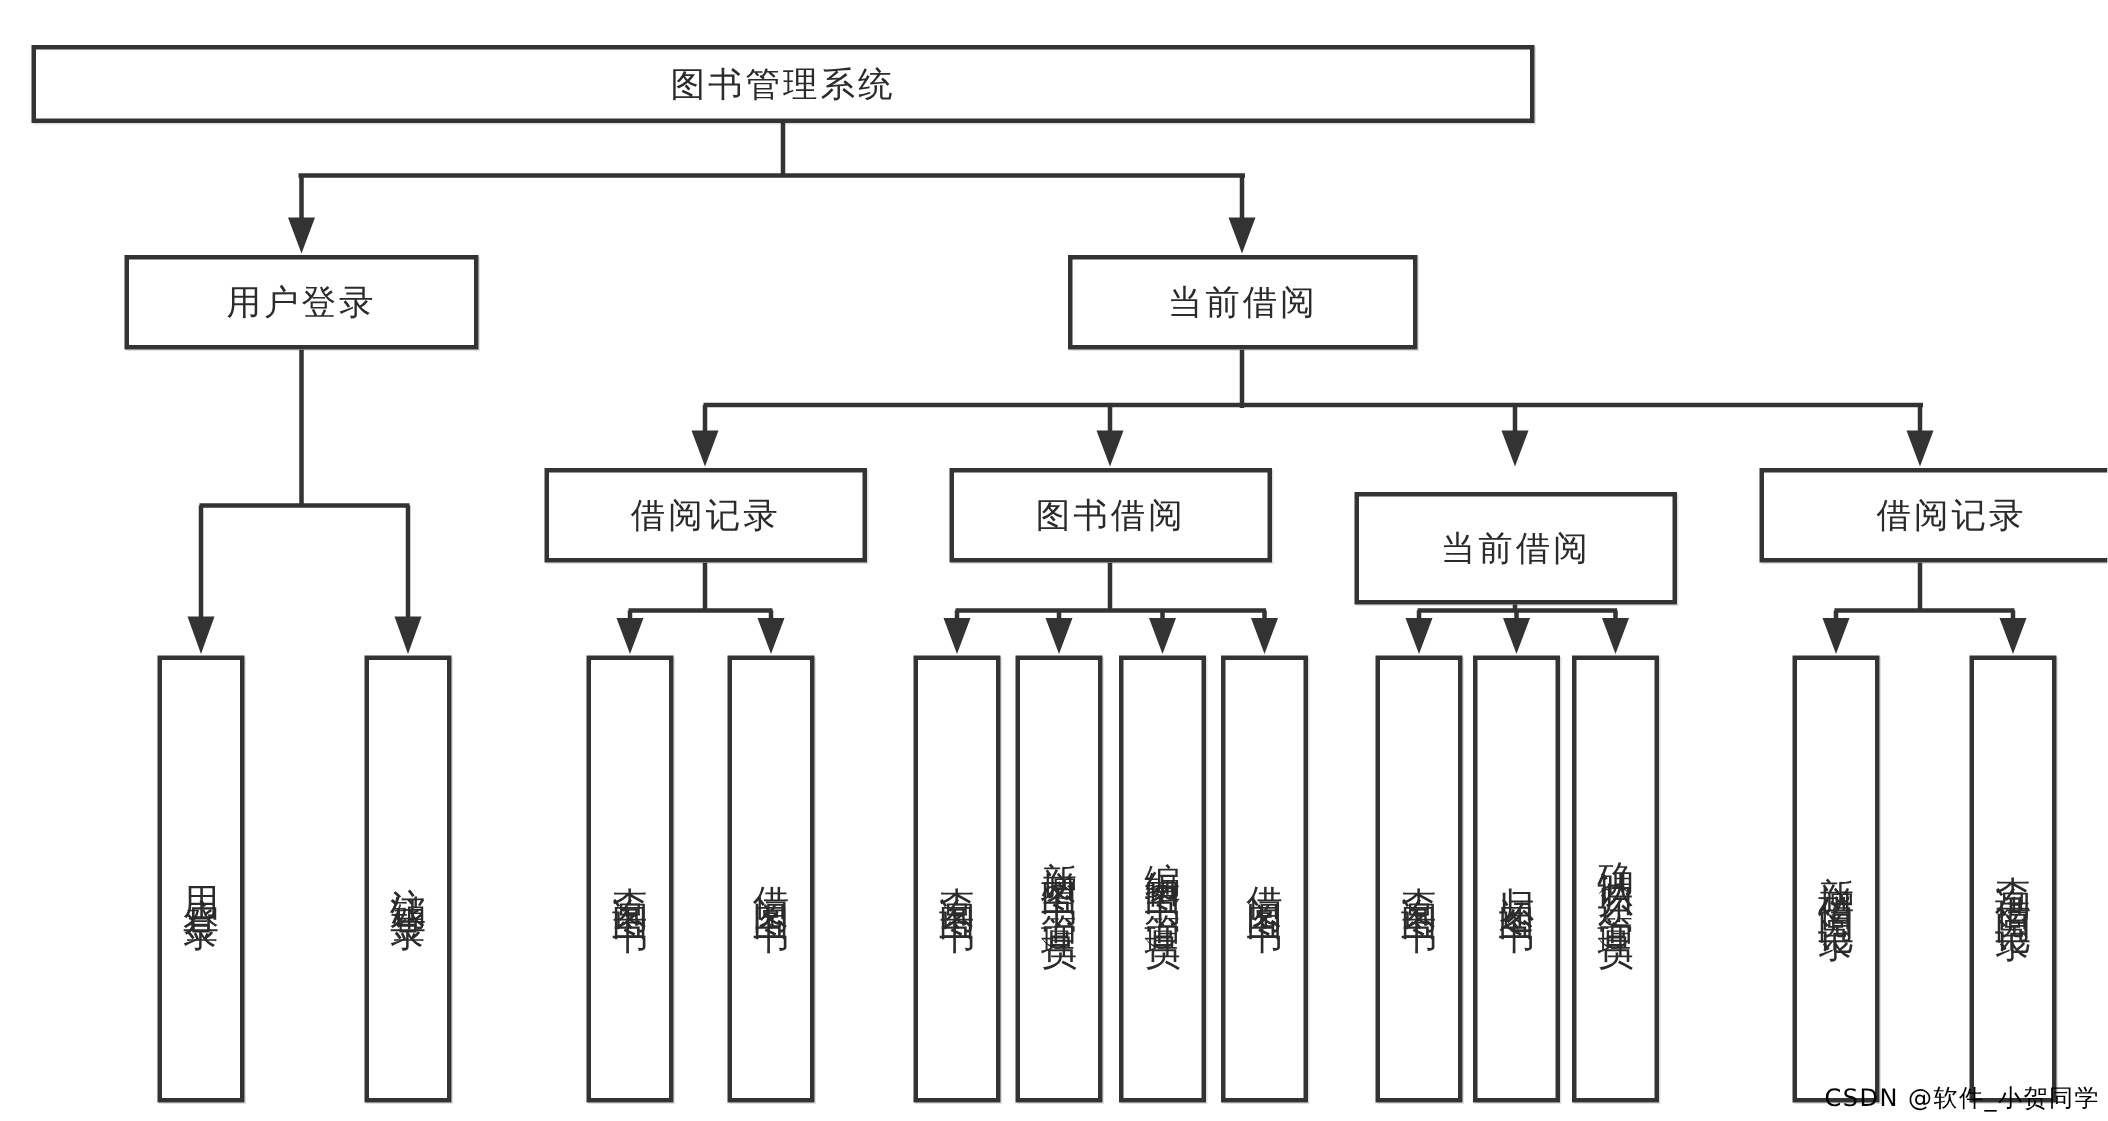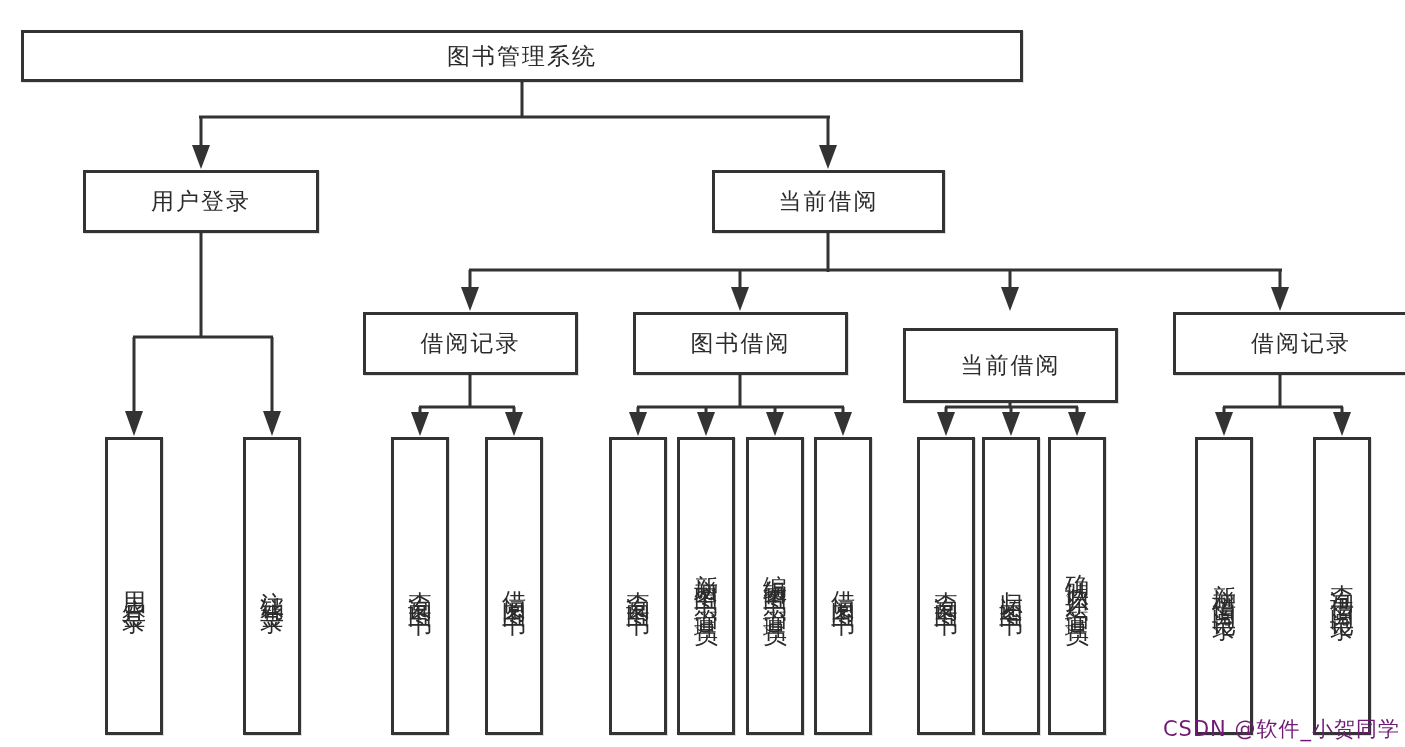--- a/index.html
+++ b/index.html
@@ -42,22 +42,22 @@
     writing-mode: vertical-rl;
     text-orientation: mixed;
     letter-spacing: 7px;
     line-height: 1;
     white-space: nowrap;
   }
   .watermark {
     position: absolute;
     right: 5px;
     bottom: 4px;
-    color: #701a75;
-    font-size: 21px;
+    color: #000000;
+    font-size: 16px;
     letter-spacing: 1px;
     pointer-events: none;
   }
 </style>
 </head>
 <body>
 
 <div class="canvas">
 
   <svg class="wires" width="1405" height="747" viewBox="0 0 1405 747" fill="none" stroke="#333333" stroke-width="3">

